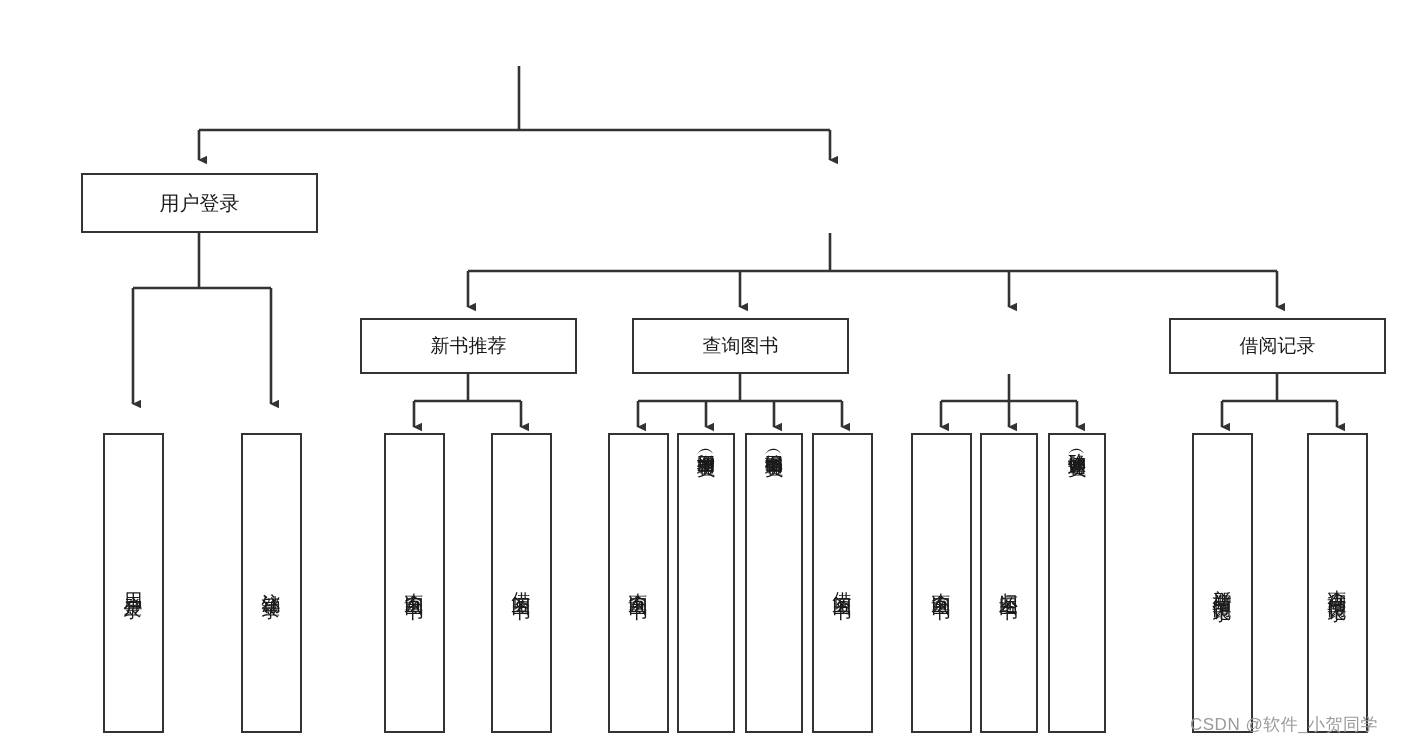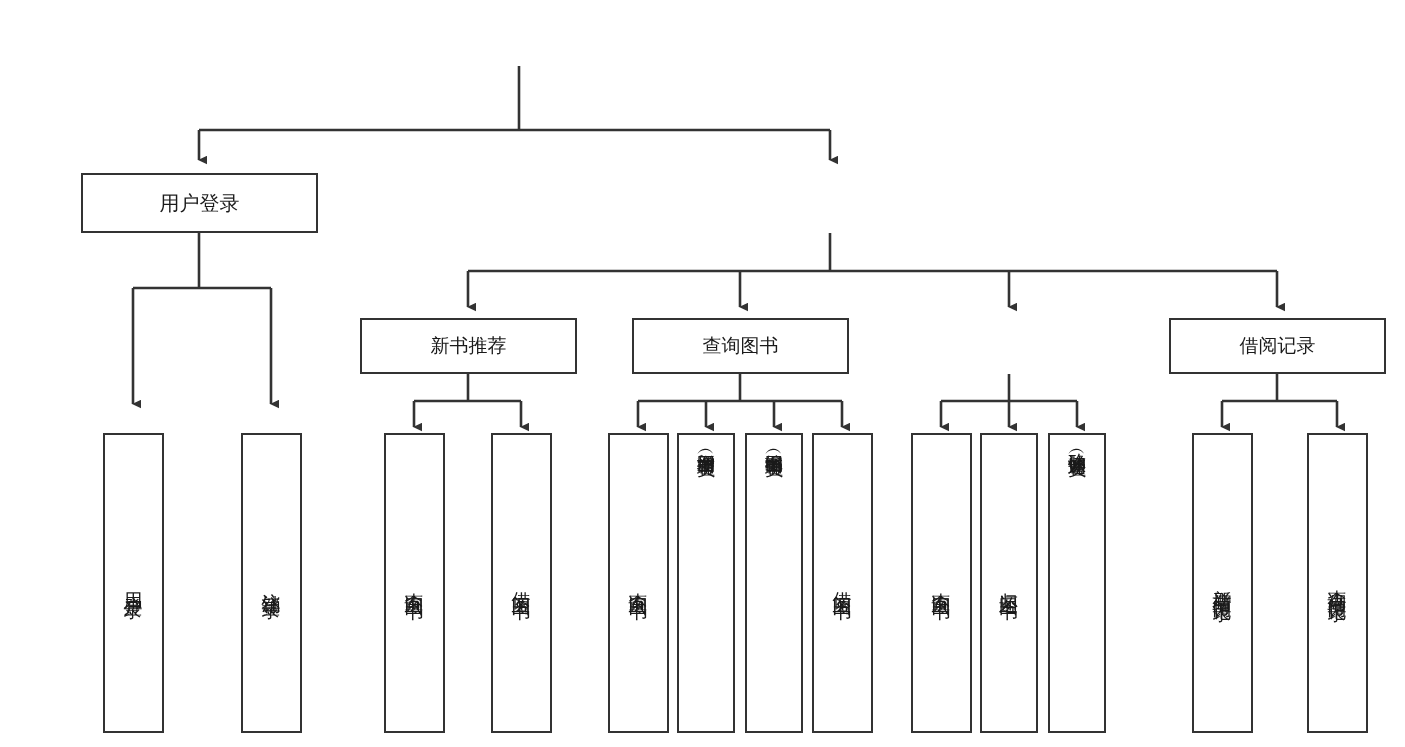--- a/index.html
+++ b/index.html
@@ -196,14 +196,15 @@
   </div>
 
   <div class="node leaf mid-text" style="left:1192px; top:433px; width:61px; height:300px;">
     <span class="vtext">新增借阅记录</span>
   </div>
 
   <div class="node leaf mid-text" style="left:1307px; top:433px; width:61px; height:300px;">
     <span class="vtext">查询借阅记录</span>
   </div>
 
+  <div class="watermark" style="left:1190px; top:713px;">CSDN @软件_小贺同学</div>
 
 </div>
 
 </body></html>

